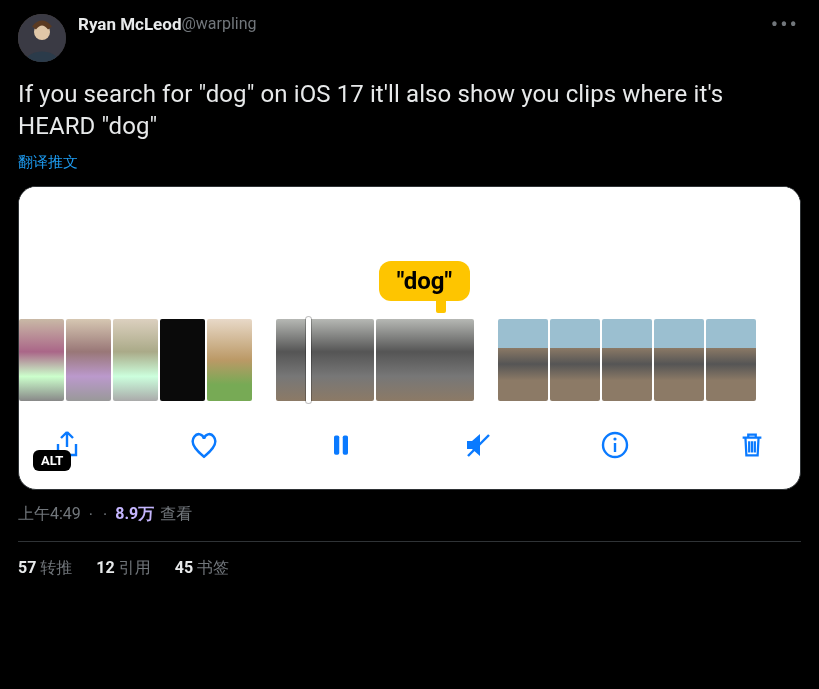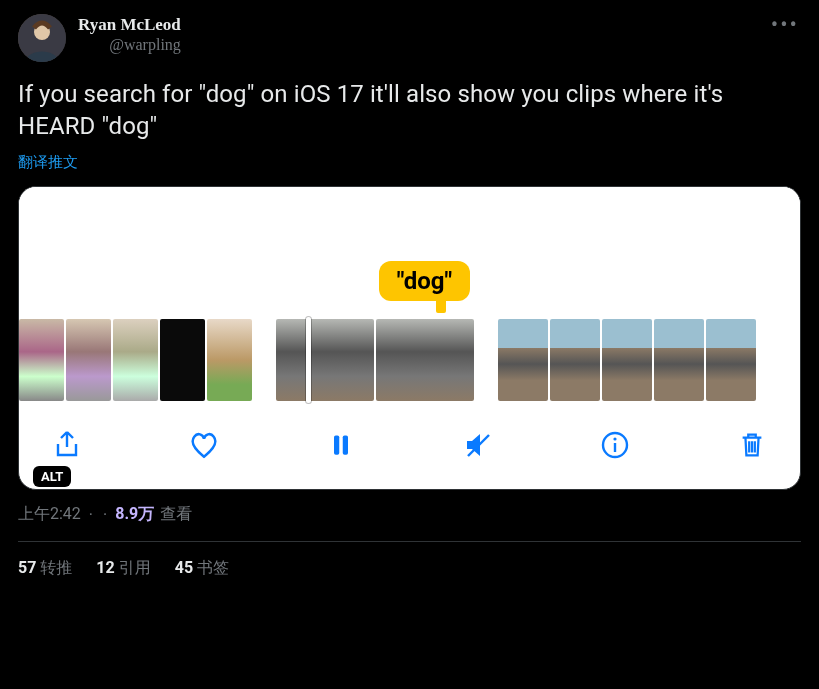--- a/index.html
+++ b/index.html
@@ -1,21 +1,21 @@
 <!DOCTYPE html>
 <html><head>
 <meta charset="utf-8">
 <style>
   * { box-sizing: border-box; margin: 0; padding: 0; }
   html, body { width: 819px; height: 689px; background: #000; font-family: -apple-system, BlinkMacSystemFont, "Segoe UI", Roboto, Helvetica, Arial, sans-serif; color: #e7e9ea; overflow: hidden; }
   .tweet { padding: 14px 18px 0 18px; position: relative; }
   .header { display: flex; align-items: flex-start; gap: 12px; }
   .avatar { width: 48px; height: 48px; border-radius: 50%; background: linear-gradient(135deg,#6a5a4a,#2a2a2a); flex-shrink: 0; overflow: hidden; position: relative; }
   .avatar svg { width: 100%; height: 100%; display: block; }
-  .name-block { display: flex; flex-direction: column; line-height: 1.25; font-family: Liberation Serif, serif; }
+  .name-block { display: flex; flex-direction: row; line-height: 1.25; }
   .display-name { font-weight: 700; font-size: 17px; color: #e7e9ea; }
   .handle { font-size: 16px; color: #71767b; text-align: right; }
   .more { position: absolute; right: 20px; top: 14px; color: #71767b; font-size: 22px; letter-spacing: 2px; line-height: 1; cursor: pointer; }
   .body-text { font-size: 24px; line-height: 1.35; margin-top: 16px; color: #e7e9ea; letter-spacing: 0.1px; }
   .translate { color: #1d9bf0; font-size: 15px; margin-top: 10px; display: inline-block; }
   .media-card { margin-top: 14px; border-radius: 18px; overflow: hidden; border: 1px solid #2f3336; background: #fff; position: relative; }
   .media-top { height: 80px; background: #fff; }
   .tooltip-row { display: flex; flex-direction: column; align-items: center; margin-top: -6px; }
   .tooltip { background: #fec500; color: #000; font-weight: 700; font-size: 24px; padding: 6px 18px; border-radius: 12px; position: relative; margin-left: 30px; }
   .tooltip::after { content: ""; position: absolute; bottom: -12px; right: 24px; width: 10px; height: 14px; background: #fec500; border-radius: 2px; }
@@ -31,21 +31,21 @@
   .c-a { background: linear-gradient(180deg,#c9b9a6,#a68 40%,#cfc 70%,#888); }
   .c-b { background: linear-gradient(180deg,#d6c7b2,#977 40%,#b9c 70%,#999); }
   .c-c { background: linear-gradient(180deg,#dcd0bf,#aa8 40%,#cfd 70%,#aaa); }
   .c-d { background: #0a0a0a; }
   .c-e { background: linear-gradient(180deg,#e8d9c8,#b96 50%,#7a5 80%); }
   .c-f { background: linear-gradient(180deg,#b6b8b4,#555 40%,#777 70%,#8c7a66); }
   .c-g { background: linear-gradient(180deg,#9bbfd0 0%,#9bbfd0 35%,#8c7a66 35%,#555 55%,#8c7a66 75%); }
   .toolbar { display: flex; justify-content: space-between; align-items: center; padding: 18px 28px 24px 28px; }
   .toolbar .icon-btn { width: 40px; height: 40px; display: flex; align-items: center; justify-content: center; color: #0a7aff; cursor: pointer; }
   .toolbar svg { stroke: #0a7aff; fill: none; stroke-width: 2.4; }
-  .alt-badge { position: absolute; left: 14px; bottom: 2px; background: #000; color: #fff; font-weight: 700; font-size: 13px; padding: 3px 8px; border-radius: 6px; }
+  .alt-badge { position: absolute; left: 14px; bottom: 18px; background: #000; color: #fff; font-weight: 700; font-size: 13px; padding: 3px 8px; border-radius: 6px; }
   .meta-row { display: flex; align-items: center; gap: 6px; color: #71767b; font-size: 16px; margin-top: 14px; }
   .meta-row .sep { padding: 0 2px; }
   .meta-row .views-num { color: #c4b5fd; font-weight: 700; }
   .divider { height: 1px; background: #2f3336; margin-top: 16px; }
   .stats-row { display: flex; gap: 24px; color: #71767b; font-size: 16px; padding: 16px 0 0 0; }
   .stats-row .num { color: #e7e9ea; font-weight: 700; margin-right: 4px; }
 </style>
 </head>
 <body>
 
@@ -137,21 +137,21 @@
           <line x1="16" y1="12" x2="16" y2="24"></line>
           <line x1="19" y1="12" x2="19" y2="24"></line>
         </svg>
       </div>
     </div>
 
     <div class="alt-badge">ALT</div>
   </div>
 
   <div class="meta-row">
-    <span>上午2:42</span>
+    <span>上午4:49</span>
     <span class="sep">·</span>
     <span class="sep">·</span>
     <span class="views-num">8.9万</span>
     <span>查看</span>
   </div>
 
   <div class="divider"></div>
 
   <div class="stats-row">
     <span><span class="num">57</span><span>转推</span></span>

